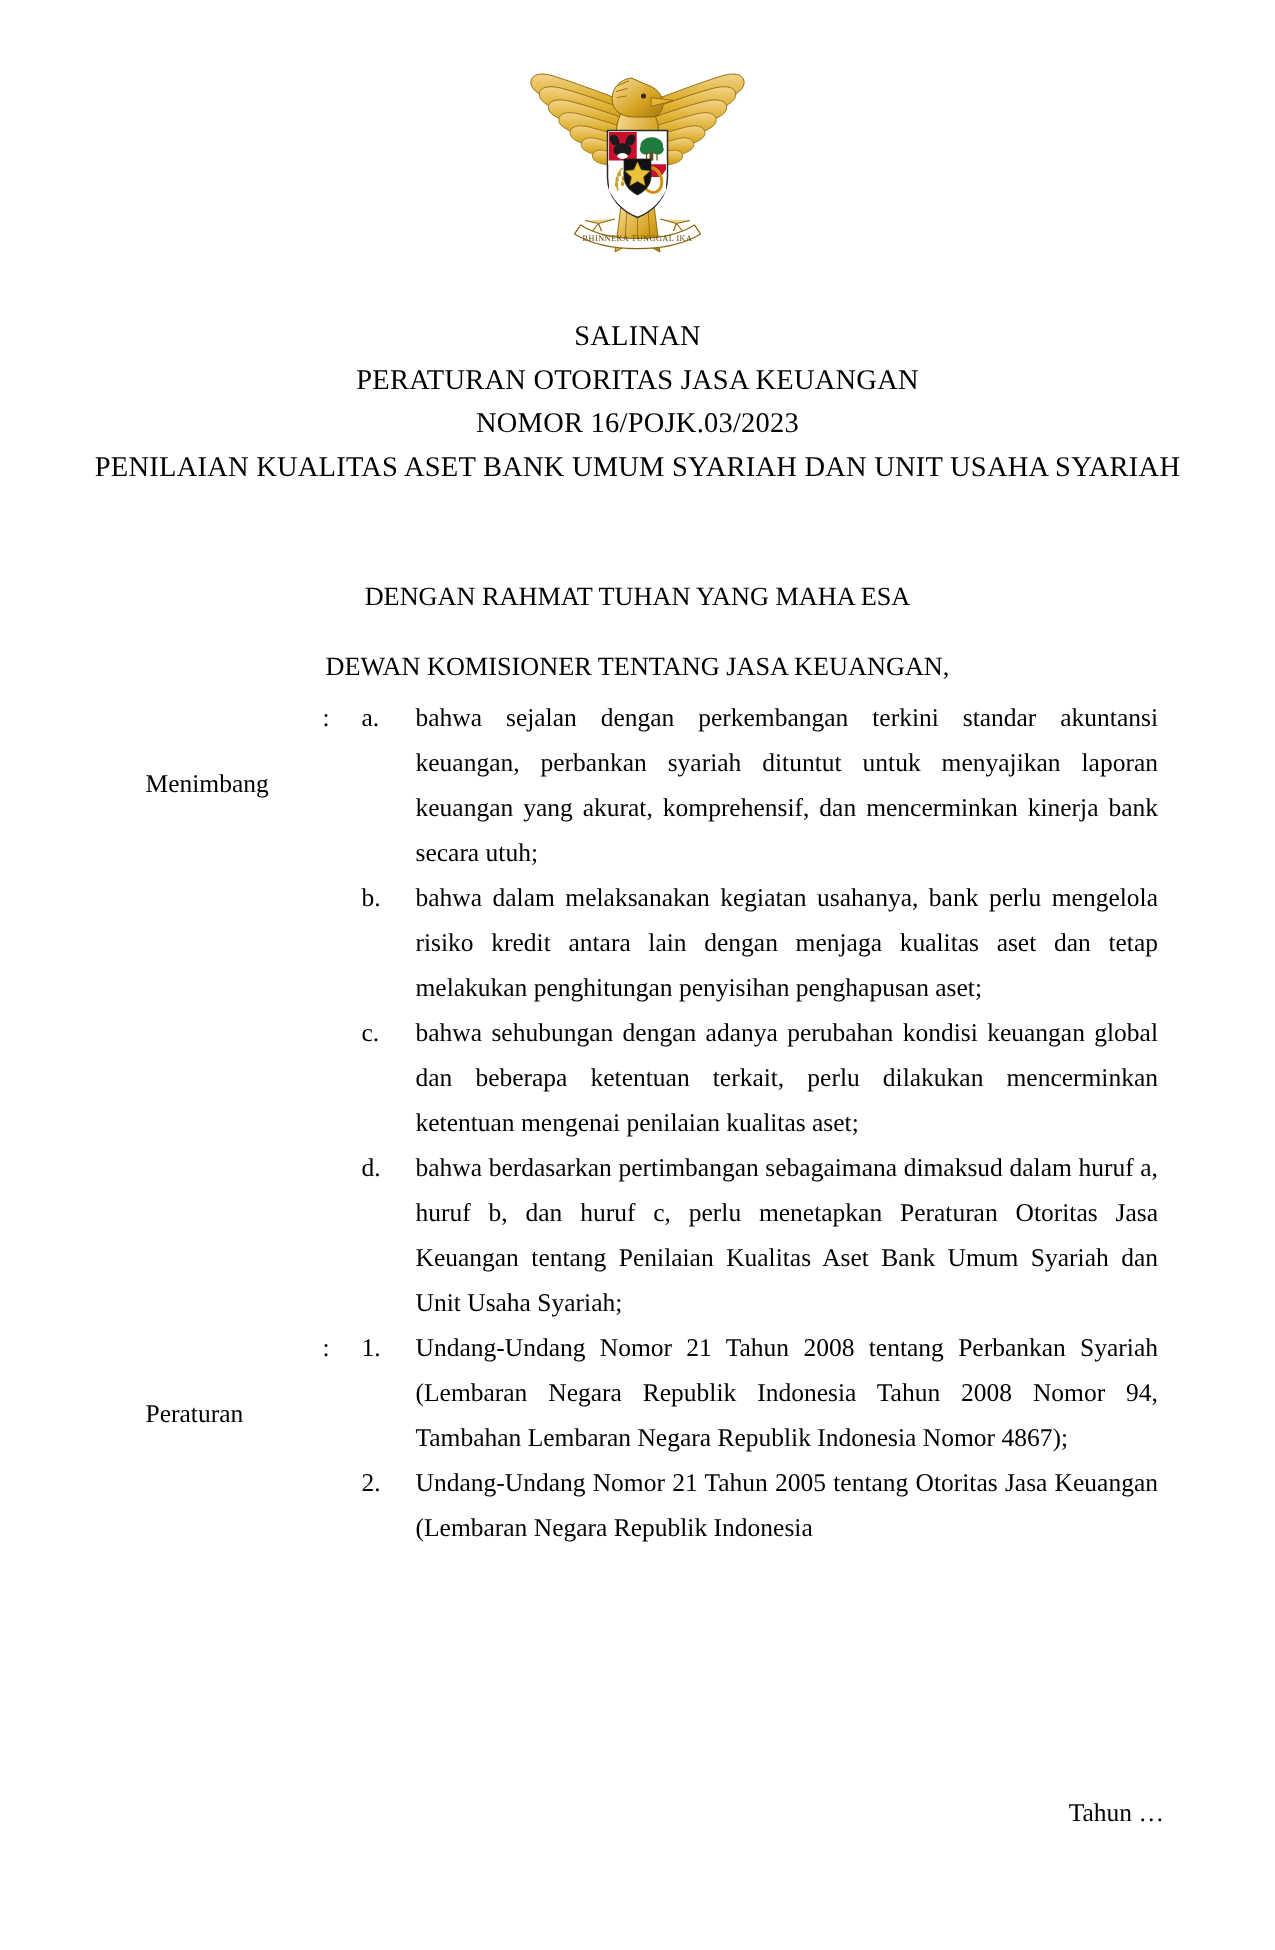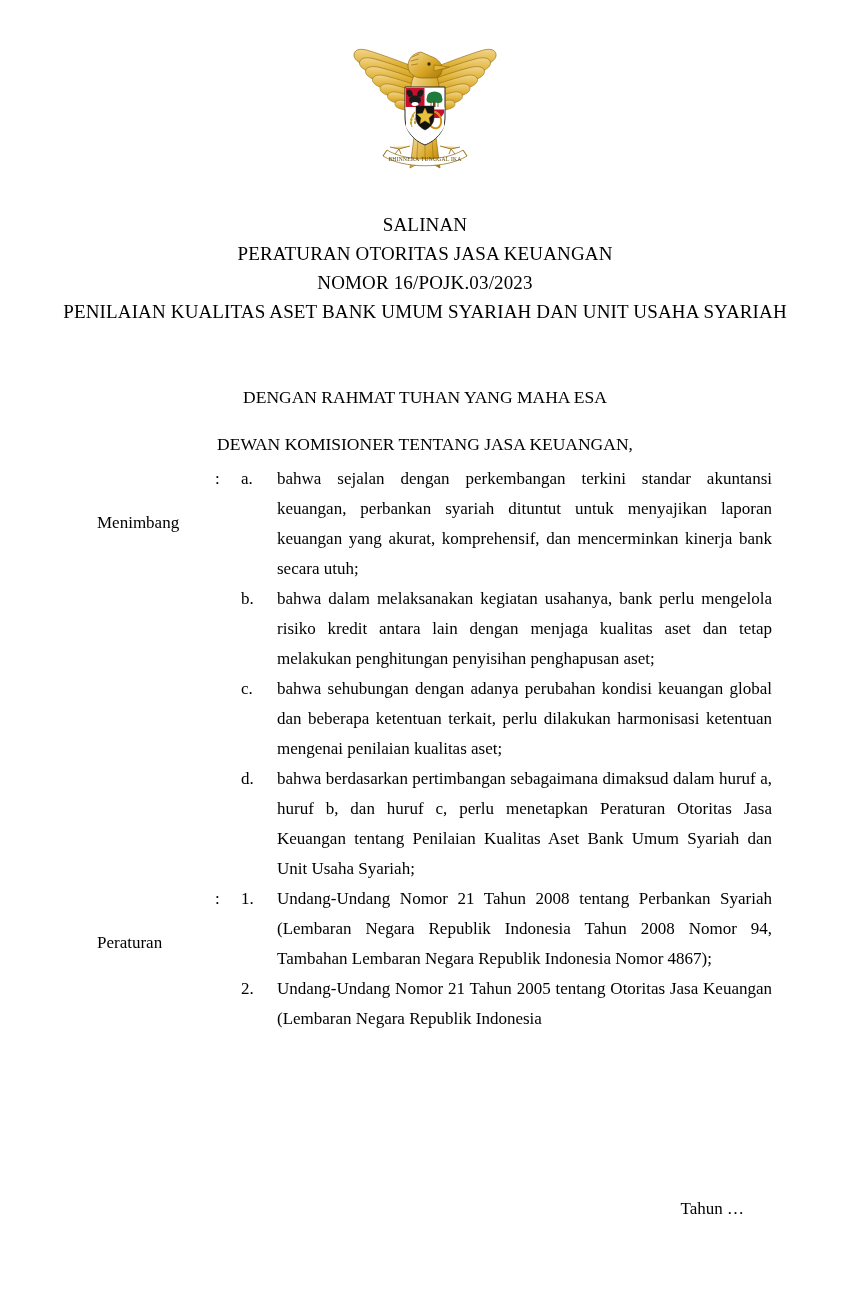--- a/index.html
+++ b/index.html
@@ -128,21 +128,21 @@
     text-align-last: left;
     hyphens: none;
   }
 
   
   .footer {
     position: absolute;
     top: 1196px;
     left: 0;
     width: 850px;
-    padding-right: 106px;
+    padding-right: 74px;
     box-sizing: border-box;
     text-align: right;
     font-size: 17px;
     line-height: 26px;
   }
 </style>
 </head>
 <body>
 
 <div class="page">
@@ -294,21 +294,21 @@
         <li class="item">
           <span class="marker">a.</span>
           <span class="body">bahwa sejalan dengan perkembangan terkini standar akuntansi keuangan, perbankan syariah dituntut untuk menyajikan laporan keuangan yang akurat, komprehensif, dan mencerminkan kinerja bank secara utuh;</span>
         </li>
         <li class="item">
           <span class="marker">b.</span>
           <span class="body">bahwa dalam melaksanakan kegiatan usahanya, bank perlu mengelola risiko kredit antara lain dengan menjaga kualitas aset dan tetap melakukan penghitungan penyisihan penghapusan aset;</span>
         </li>
         <li class="item">
           <span class="marker">c.</span>
-          <span class="body">bahwa sehubungan dengan adanya perubahan kondisi keuangan global dan beberapa ketentuan terkait, perlu dilakukan harmonisasi ketentuan mengenai penilaian kualitas aset;</span>
+          <span class="body">bahwa sehubungan dengan adanya perubahan kondisi keuangan global dan beberapa ketentuan terkait, perlu dilakukan mencerminkan ketentuan mengenai penilaian kualitas aset;</span>
         </li>
         <li class="item">
           <span class="marker">d.</span>
           <span class="body">bahwa berdasarkan pertimbangan sebagaimana dimaksud dalam huruf a, huruf b, dan huruf c, perlu menetapkan Peraturan Otoritas Jasa Keuangan tentang Penilaian Kualitas Aset Bank Umum Syariah dan Unit Usaha Syariah;</span>
         </li>
       </ul>
     </div>
 
     <div class="clause-row">
       <span class="clause-label">Peraturan</span>

